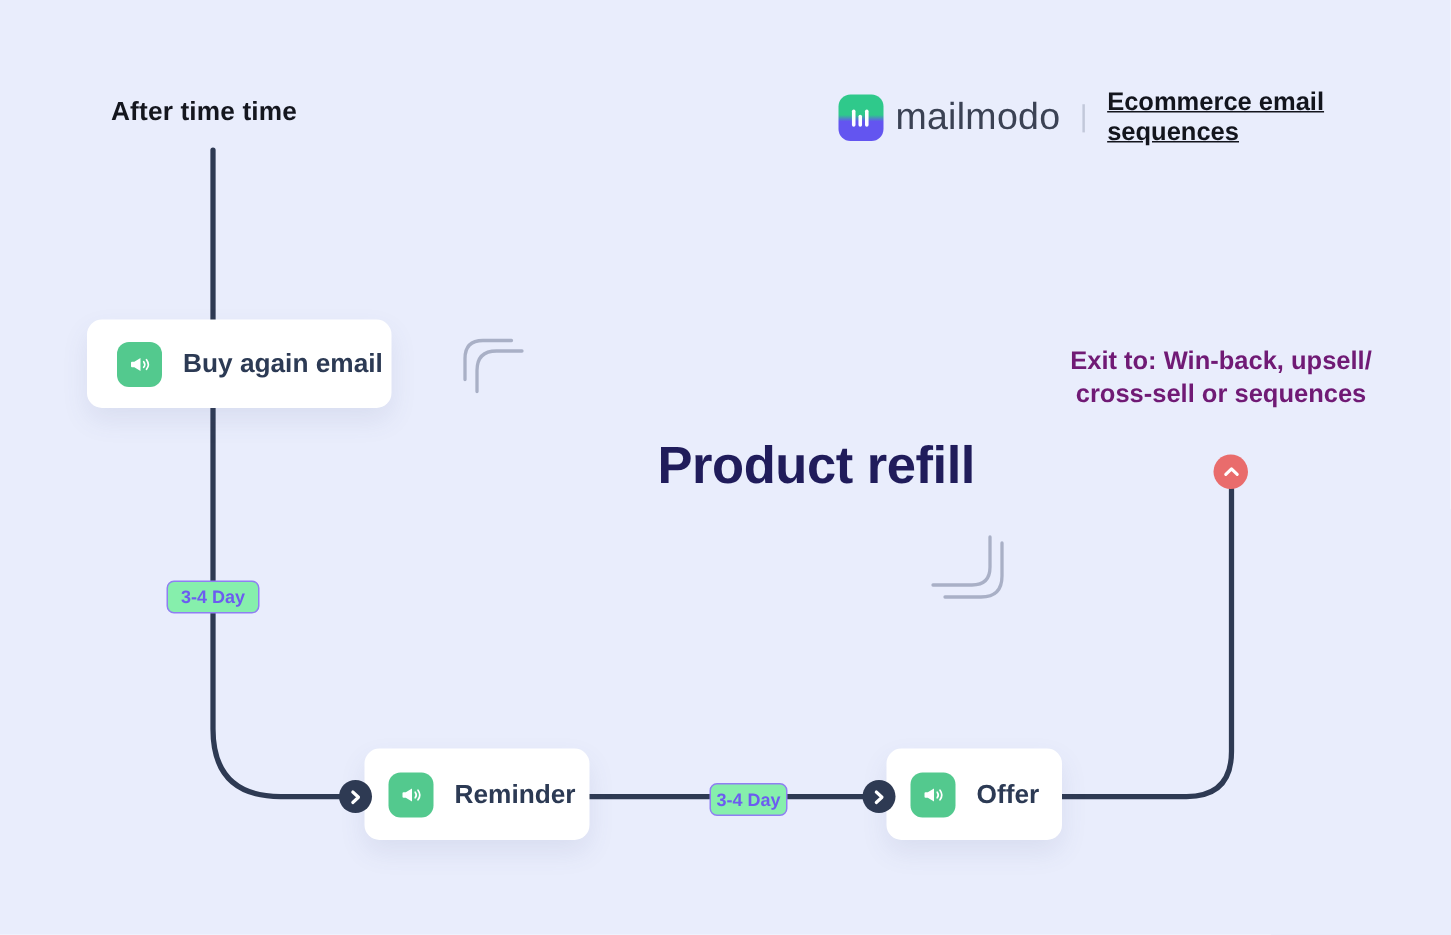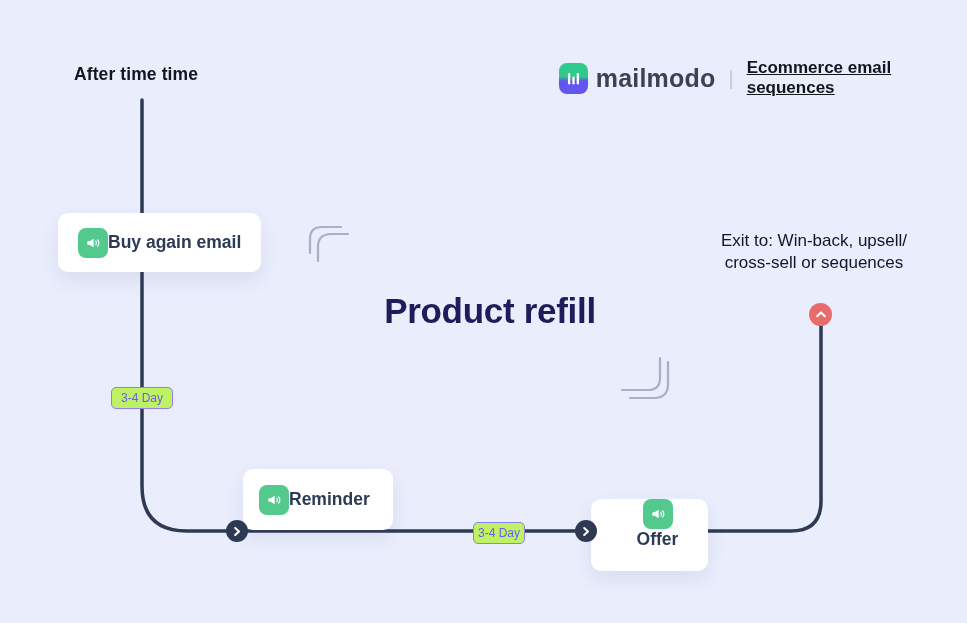--- a/index.html
+++ b/index.html
@@ -6,45 +6,45 @@
   body{font-family:"Liberation Sans","DejaVu Sans",sans-serif;}
   #canvas{
     position:relative;width:967px;height:623px;
     background:#E9EDFC;overflow:hidden;
   }
   svg{display:block;}
   .abs{position:absolute;}
 
   
   .heading{left:74px;top:64px;font-size:17.5px;font-weight:700;color:#14161E;letter-spacing:.1px;}
-  .title{left:330px;top:291px;width:320px;text-align:center;font-size:35px;font-weight:700;color:#201C5B;letter-spacing:-.3px;}
-  .exit-note{left:693px;top:230px;width:242px;text-align:center;font-size:17px;font-weight:400;color:#0f172a;line-height:22px;}
+  .title{left:330px;top:291px;width:320px;text-align:right;font-size:35px;font-weight:700;color:#201C5B;letter-spacing:-.3px;}
+  .exit-note{left:693px;top:230px;width:242px;text-align:center;font-size:17px;font-weight:700;color:#701a75;line-height:22px;}
 
   
   .brand{left:559px;top:58px;display:flex;align-items:center;}
   .brand-logo{width:31px;height:31px;border-radius:8px;
     background:linear-gradient(180deg,#2FC98B 0%,#2FC98B 44%,#6355F0 58%,#6355F0 100%);
     display:flex;align-items:center;justify-content:center;}
-  .brand-name{margin-left:8px;font-size:25px;font-weight:700;color:#3B4254;letter-spacing:.2px;}
+  .brand-name{margin-left:8px;font-size:25px;font-weight:400;color:#3B4254;letter-spacing:.2px;}
   .brand-divider{margin:0 13px;font-size:20px;color:#C2C8DA;font-weight:400;}
   .brand-tagline{font-size:17px;font-weight:700;color:#13151D;text-decoration:underline;}
 
   
   .card{background:#ffffff;border-radius:10px;display:flex;align-items:center;
     box-shadow:0 8px 18px rgba(80,90,140,.10);}
   .card-icon{width:30px;height:30px;border-radius:8px;background:#53C98E;
     display:flex;align-items:center;justify-content:center;flex:0 0 auto;}
-  .card-label{font-size:17.5px;font-weight:700;color:#2C3A54;white-space:nowrap;}
+  .card-label{margin-left:14px;font-size:17.5px;font-weight:700;color:#2C3A54;white-space:nowrap;}
   .card-buy{left:58px;top:213px;width:203px;height:59px;padding-left:20px;box-sizing:border-box;}
-  .card-reminder{left:243px;top:469px;width:150px;height:61px;padding-left:16px;box-sizing:border-box;}
-  .card-offer{left:591px;top:499px;width:117px;height:72px;padding-left:16px;box-sizing:border-box;flex-direction:column;}
+  .card-reminder{left:243px;top:499px;width:150px;height:61px;padding-left:16px;box-sizing:border-box;}
+  .card-offer{left:591px;top:499px;width:117px;height:61px;padding-left:16px;box-sizing:border-box;}
 
   
-  .delay{background:#bef264;border:1px solid #8F7FF2;border-radius:5px;
-    color:#6C5CF0;font-size:12px;font-weight:400;text-align:center;
+  .delay{background:#86efac;border:1px solid #8F7FF2;border-radius:5px;
+    color:#6C5CF0;font-size:12px;font-weight:700;text-align:center;
     line-height:20px;box-sizing:border-box;}
   .delay-1{left:111px;top:387px;width:62px;height:22px;}
   .delay-2{left:473px;top:522px;width:52px;height:22px;}
 
   
   .dot{width:22px;height:22px;border-radius:50%;background:#2E3A53;
     display:flex;align-items:center;justify-content:center;}
   .dot-1{left:226px;top:520px;}
   .dot-2{left:575px;top:520px;}
   .exit-dot{left:809px;top:303px;width:23px;height:23px;border-radius:50%;background:#E96C6C;

